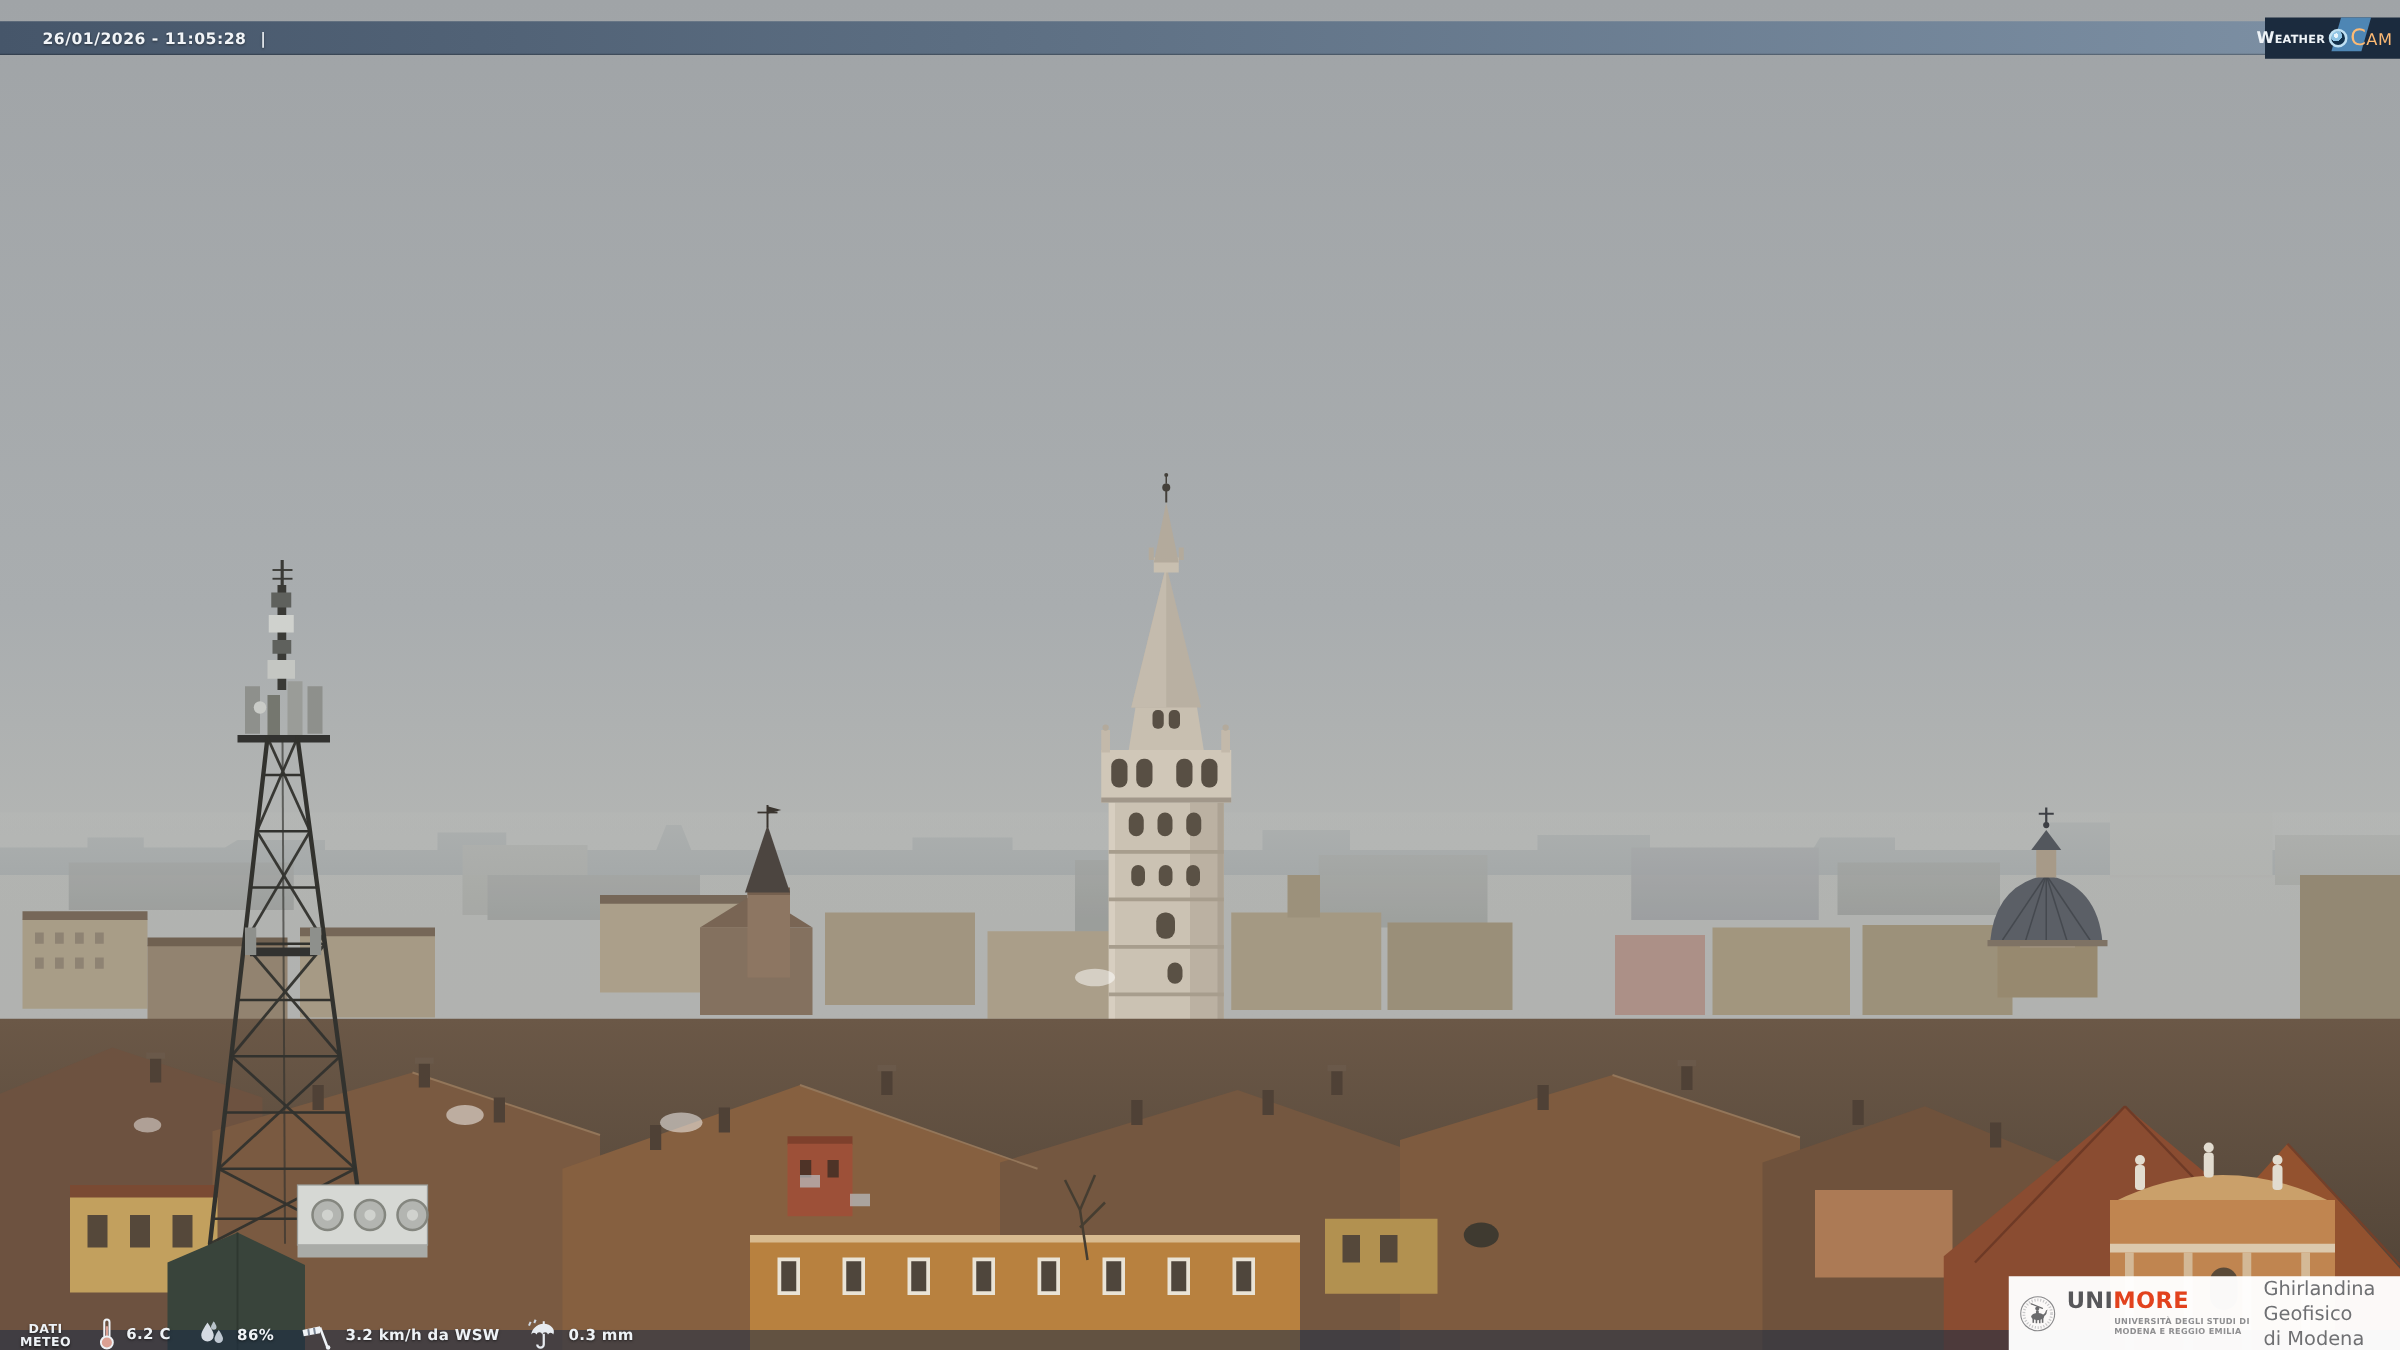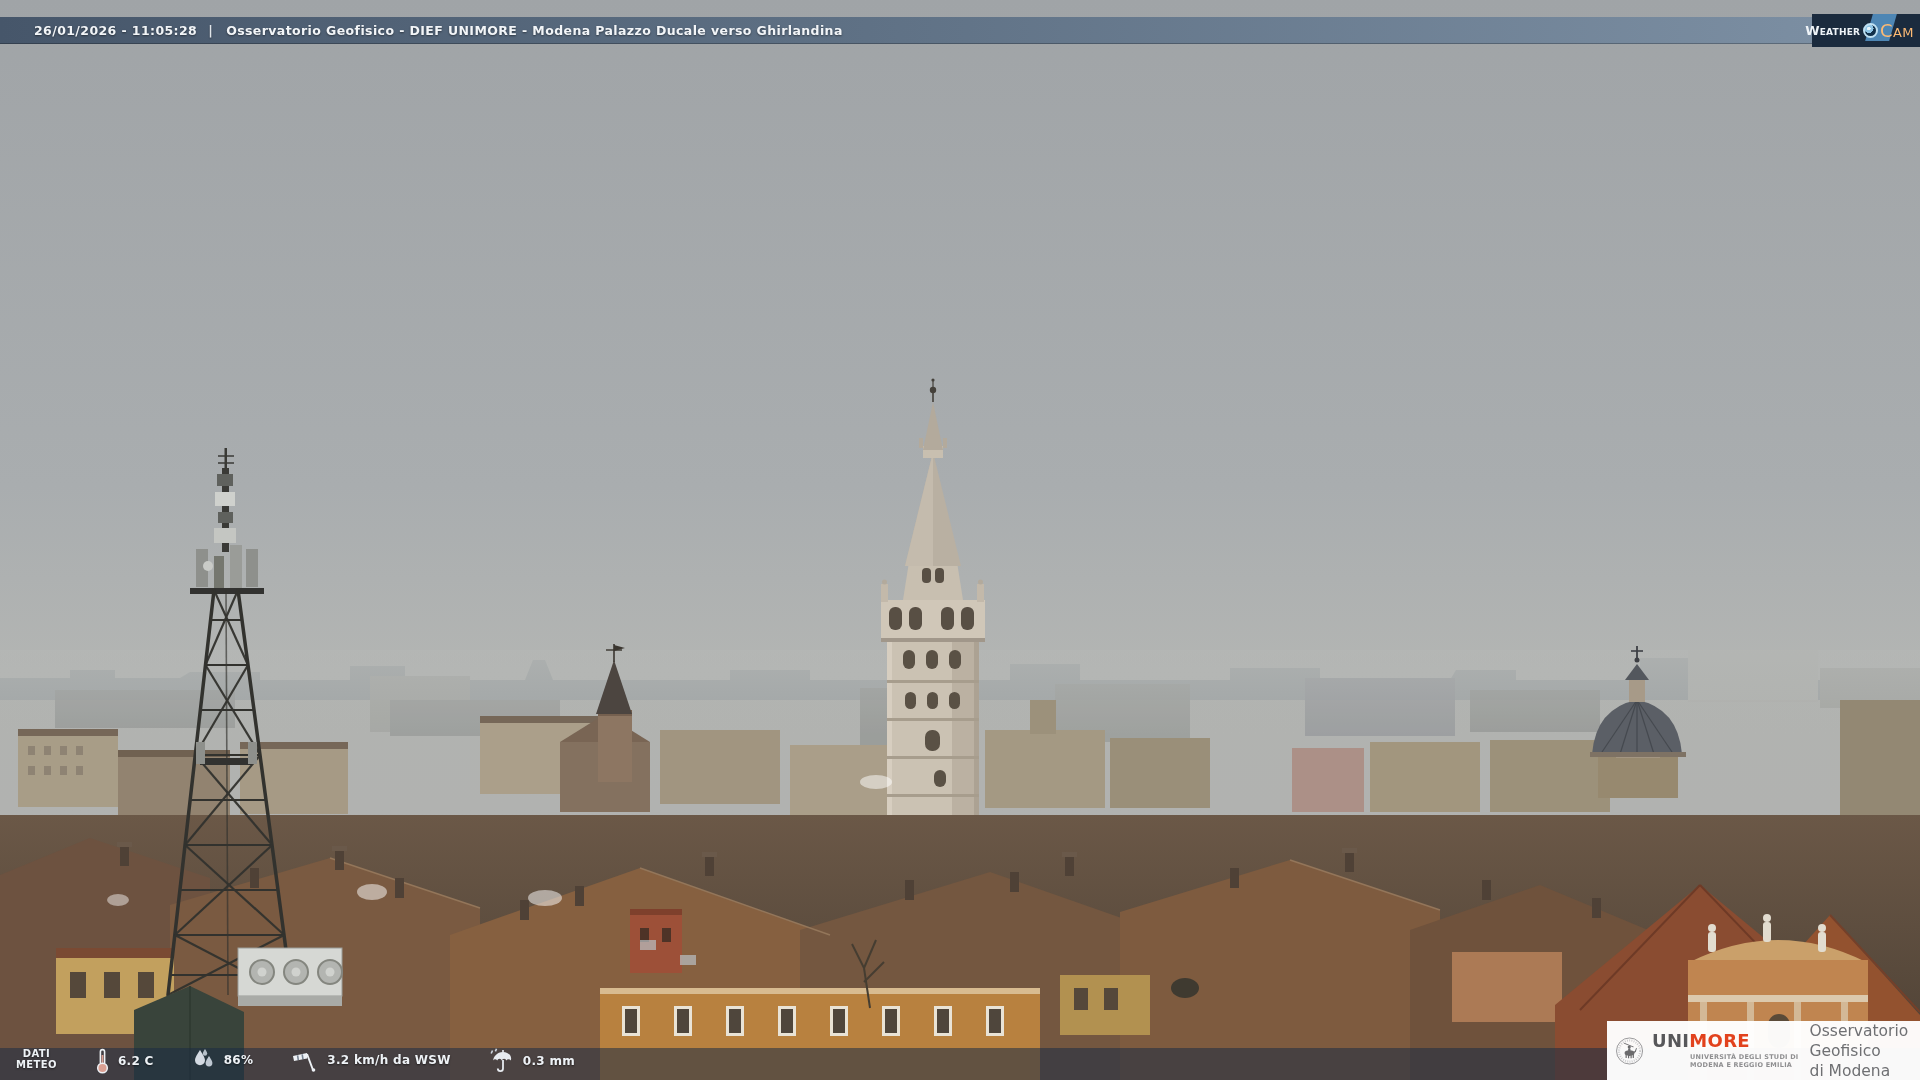--- a/index.html
+++ b/index.html
@@ -24,23 +24,23 @@
            background:#4e86b4;transform:skewX(-16deg);}
   .wx-weather{font-variant:small-caps;font-size:13px;font-weight:600;color:#eef3f7;
               letter-spacing:.2px;z-index:1;}
   .wx-lens{width:15px;height:15px;border-radius:50%;margin:0 2px 0 3px;z-index:1;
            background:radial-gradient(circle at 36% 32%,#e8f4fb 0 17%,#8fc4e4 18% 44%,#12304a 45% 100%);
            border:2px solid #bfe0f2;box-sizing:border-box;flex:none;}
   .wx-cam{font-variant:small-caps;font-size:18px;font-weight:400;color:#fdba74;
           letter-spacing:.4px;z-index:1;}
 
   
-  .meteobar{position:absolute;left:0;right:0;bottom:0;height:32px;z-index:4;
-            background:rgba(27,44,68,.55);display:flex;align-items:flex-start;
-            gap:38px;padding-left:16px;color:#eef2f6;}
+  .meteobar{position:absolute;left:0;right:0;bottom:0;height:16px;z-index:4;
+            background:rgba(27,44,68,.55);display:flex;align-items:flex-end;
+            gap:21px;padding-left:16px;color:#eef2f6;}
   .meteo-label{font-size:10px;font-weight:700;line-height:11px;text-align:center;
                letter-spacing:.4px;text-shadow:0 1px 2px rgba(0,0,0,.55);}
   .metric{display:flex;align-items:center;gap:8px;font-size:12px;font-weight:700;
           letter-spacing:.3px;text-shadow:0 1px 2px rgba(0,0,0,.55);white-space:nowrap;}
   .micon{flex:none;display:block;}
 
   
   .unimore{position:absolute;right:0;bottom:0;width:313px;height:59px;z-index:6;
            background:rgba(255,255,255,.97);display:flex;align-items:center;
            gap:8px;padding-left:8px;box-sizing:border-box;}
@@ -386,21 +386,20 @@
           <circle cx="296" cy="972" r="4.5" fill="#d0d2ce"></circle>
           <circle cx="330" cy="972" r="4.5" fill="#d0d2ce"></circle>
       </g>
       <rect x="238" y="996" width="104" height="10" fill="#a9aba7"></rect>
     </g>
   </svg>
 
   <header class="topbar">
     <span class="txt tb-datetime">26/01/2026 - 11:05:28</span>
     <span class="txt tb-sep">|</span>
-    <span class="txt tb-title">Osservatorio Geofisico - DIEF UNIMORE - Modena Palazzo Ducale verso Ghirlandina</span>
     <div class="wxcam">
       <span class="wx-band"></span>
       <span class="wx-weather">Weather</span>
       <span class="wx-lens"></span>
       <span class="wx-cam">Cam</span>
     </div>
   </header>
 
   <footer class="meteobar">
     <div class="meteo-label">
@@ -466,18 +465,18 @@
       </g>
     </svg>
     <div class="uni-wordmark">
       <div class="uni-brand"><span>UNI</span><span class="more">MORE</span></div>
       <div class="uni-sub">
         <div>UNIVERSITÀ DEGLI STUDI DI</div>
         <div>MODENA E REGGIO EMILIA</div>
       </div>
     </div>
     <div class="uni-obs">
-      <div>Osservatorio Geofisico</div>
+      <div>Ghirlandina Geofisico</div>
       <div>di Modena</div>
     </div>
   </div>
 
 </div>
 
 </body></html>

